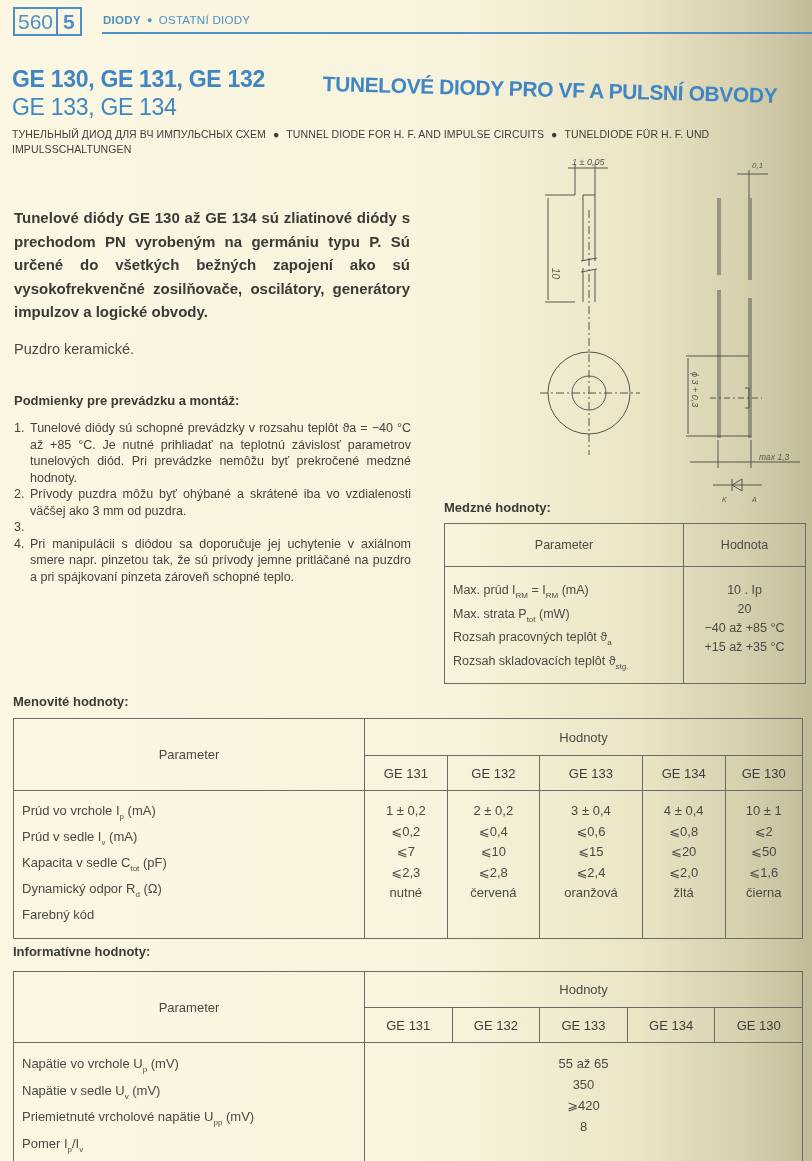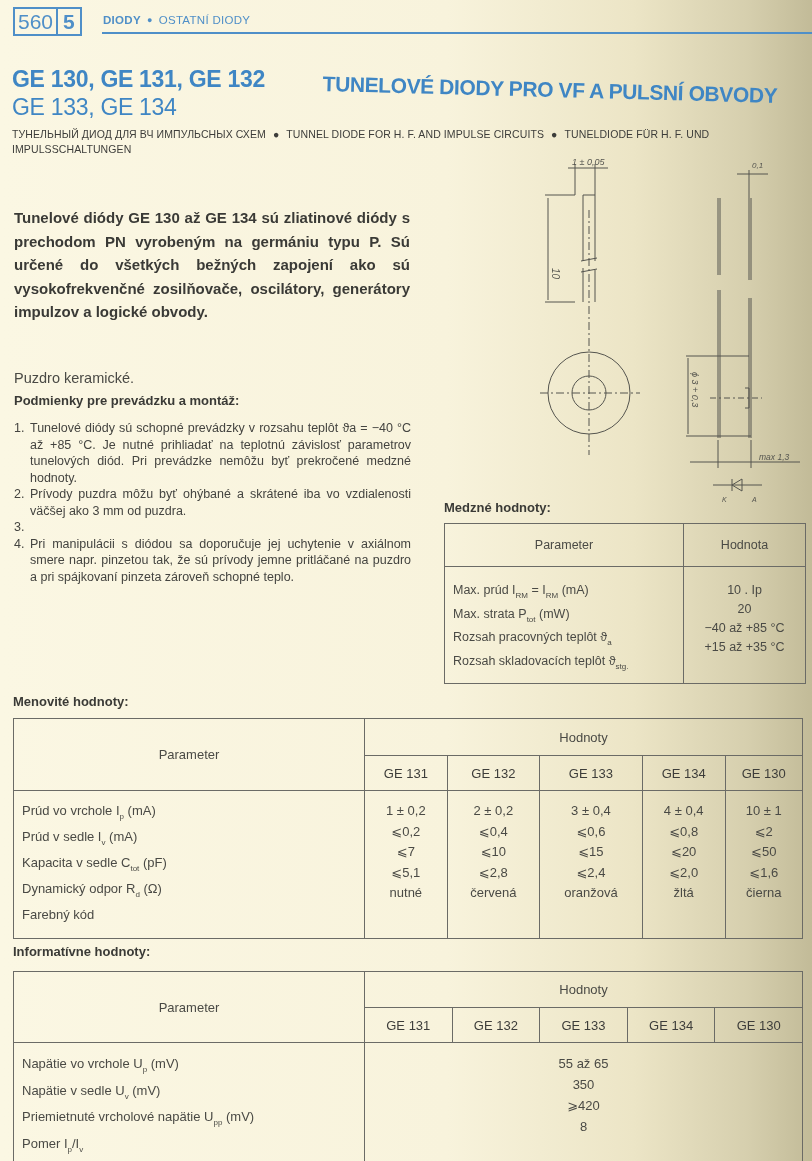--- a/index.html
+++ b/index.html
@@ -22,21 +22,21 @@
 
     
     .t1 { left: 12px; top: 66px; font-size: 23px; font-weight: bold; color: #3f86c4; letter-spacing: -0.3px; }
     .t2 { left: 12px; top: 94px; font-size: 23px; font-weight: normal; color: #3f86c4; letter-spacing: -0.3px; }
     .t3 { left: 323px; top: 72px; font-size: 21px; font-weight: bold; color: #3f86c4; letter-spacing: -0.4px; transform: rotate(1.5deg); transform-origin: left top; }
     .sub { left: 12px; top: 127px; font-size: 10.5px; color: #3d3d3a; letter-spacing: 0.1px; line-height: 15px; width: 800px; }
     .sub .dot { margin: 0 7px; }
 
     
     .intro { left: 14px; top: 206px; width: 396px; font-size: 15px; font-weight: bold; line-height: 23.5px; text-align: justify; color: #3a3a36; }
-    .puzdro { left: 14px; top: 341px; font-size: 14.5px; color: #4a4a45; margin-top: 29px; }
+    .puzdro { left: 14px; top: 341px; font-size: 14.5px; color: #4a4a45; }
 
     .sechead { font-size: 13px; font-weight: bold; color: #3a3a36; }
     .cond-title { left: 14px; top: 393px; }
     .cond-list { left: 14px; top: 420px; width: 397px; font-size: 12.5px; line-height: 16.5px; color: #444440; margin: 0; padding: 0; list-style: none; }
     .cond-list li { display: flex; }
     .cond-list .n { width: 16px; flex: none; }
     .cond-list .tx { text-align: justify; }
 
     
     .drawing { left: 500px; top: 150px; width: 312px; height: 360px; }
@@ -207,21 +207,21 @@
       <div><span>Prúd vo vrchole I</span><sub>p</sub><span> (mA)</span></div>
       <div><span>Prúd v sedle I</span><sub>v</sub><span> (mA)</span></div>
       <div><span>Kapacita v sedle C</span><sub>tot</sub><span> (pF)</span></div>
       <div><span>Dynamický odpor R</span><sub>d</sub><span> (Ω)</span></div>
       <div><span>Farebný kód</span></div>
     </td>
     <td class="c">
       <div>1 ± 0,2</div>
           <div>⩽0,2</div>
           <div>⩽7</div>
-          <div>⩽5,1</div>
+          <div>⩽2,3</div>
           <div>nutné</div>
     </td>
     <td class="c">
       <div>2 ± 0,2</div>
           <div>⩽0,4</div>
           <div>⩽10</div>
           <div>⩽2,8</div>
           <div>červená</div>
     </td>
     <td class="c">

